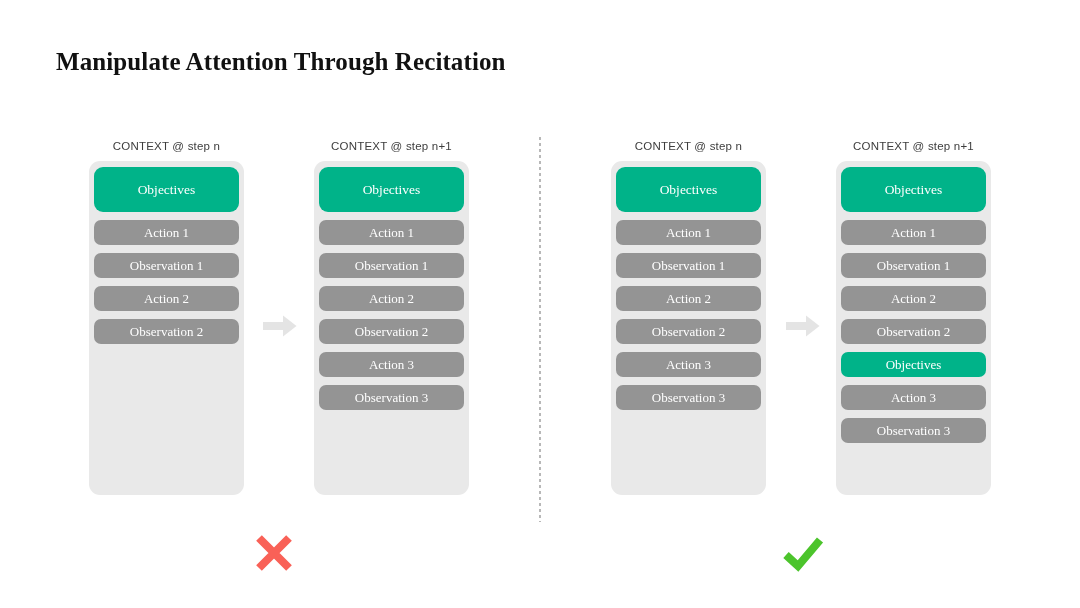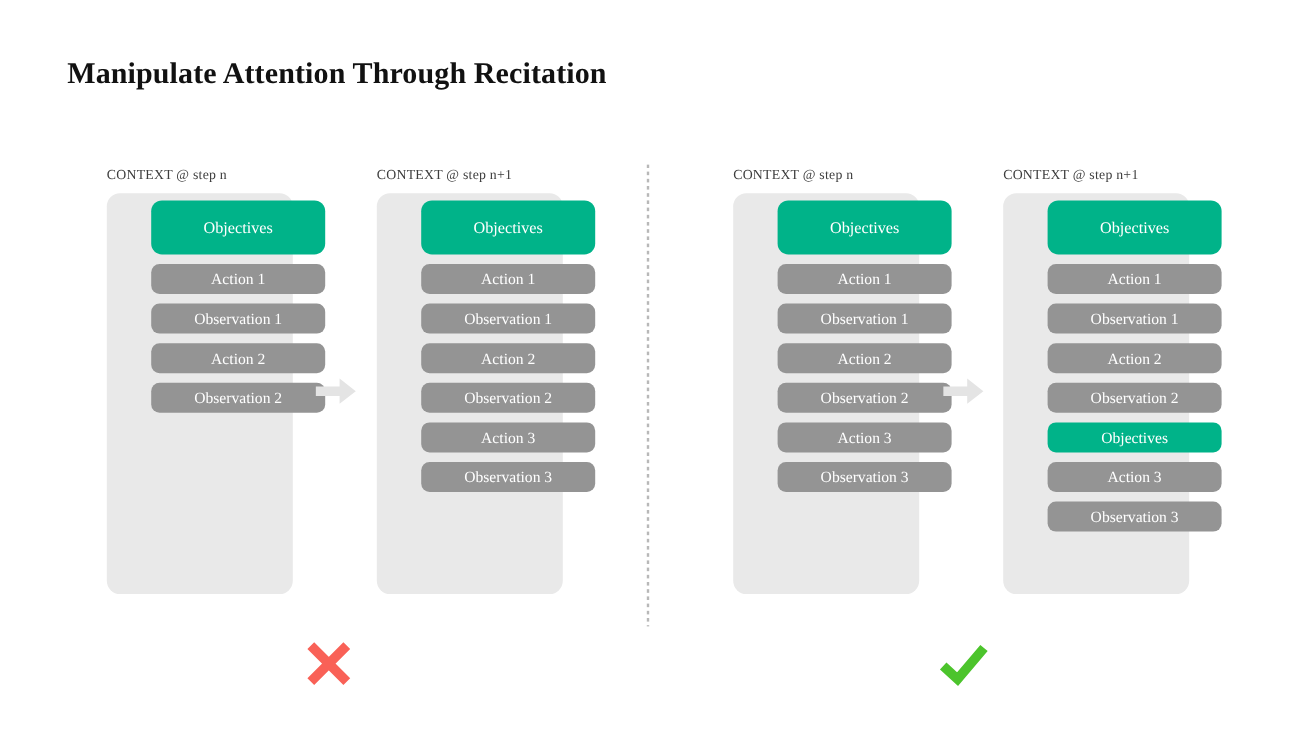--- a/index.html
+++ b/index.html
@@ -60,21 +60,22 @@
   
   .column {
     position: absolute;
     width: 155px;
   }
   .column-header {
     position: absolute;
     top: 0;
     left: 0;
     width: 155px;
-    font-family: Liberation Serif, serif;
+    text-align: center;
+    font-family: Liberation Sans, sans-serif;
     font-size: 11.5px;
     color: #3d3d3d;
     letter-spacing: 0.2px;
     white-space: nowrap;
   }
   .column-body {
     position: absolute;
     top: 21px;
     left: 0;
     width: 155px;
@@ -90,21 +91,20 @@
     width: 145px;
     border-radius: 7px;
     color: #ffffff;
     font-family: "Liberation Serif", "DejaVu Serif", serif;
     font-size: 13px;
     display: flex;
     align-items: center;
     justify-content: center;
     margin-bottom: 8px;
     white-space: nowrap;
-    margin-left: 32px;
   }
   .pill.gray {
     height: 25px;
     background: #949494;
     text-align: center;
   }
   .pill.green {
     height: 25px;
     background: #00b389;
   }

